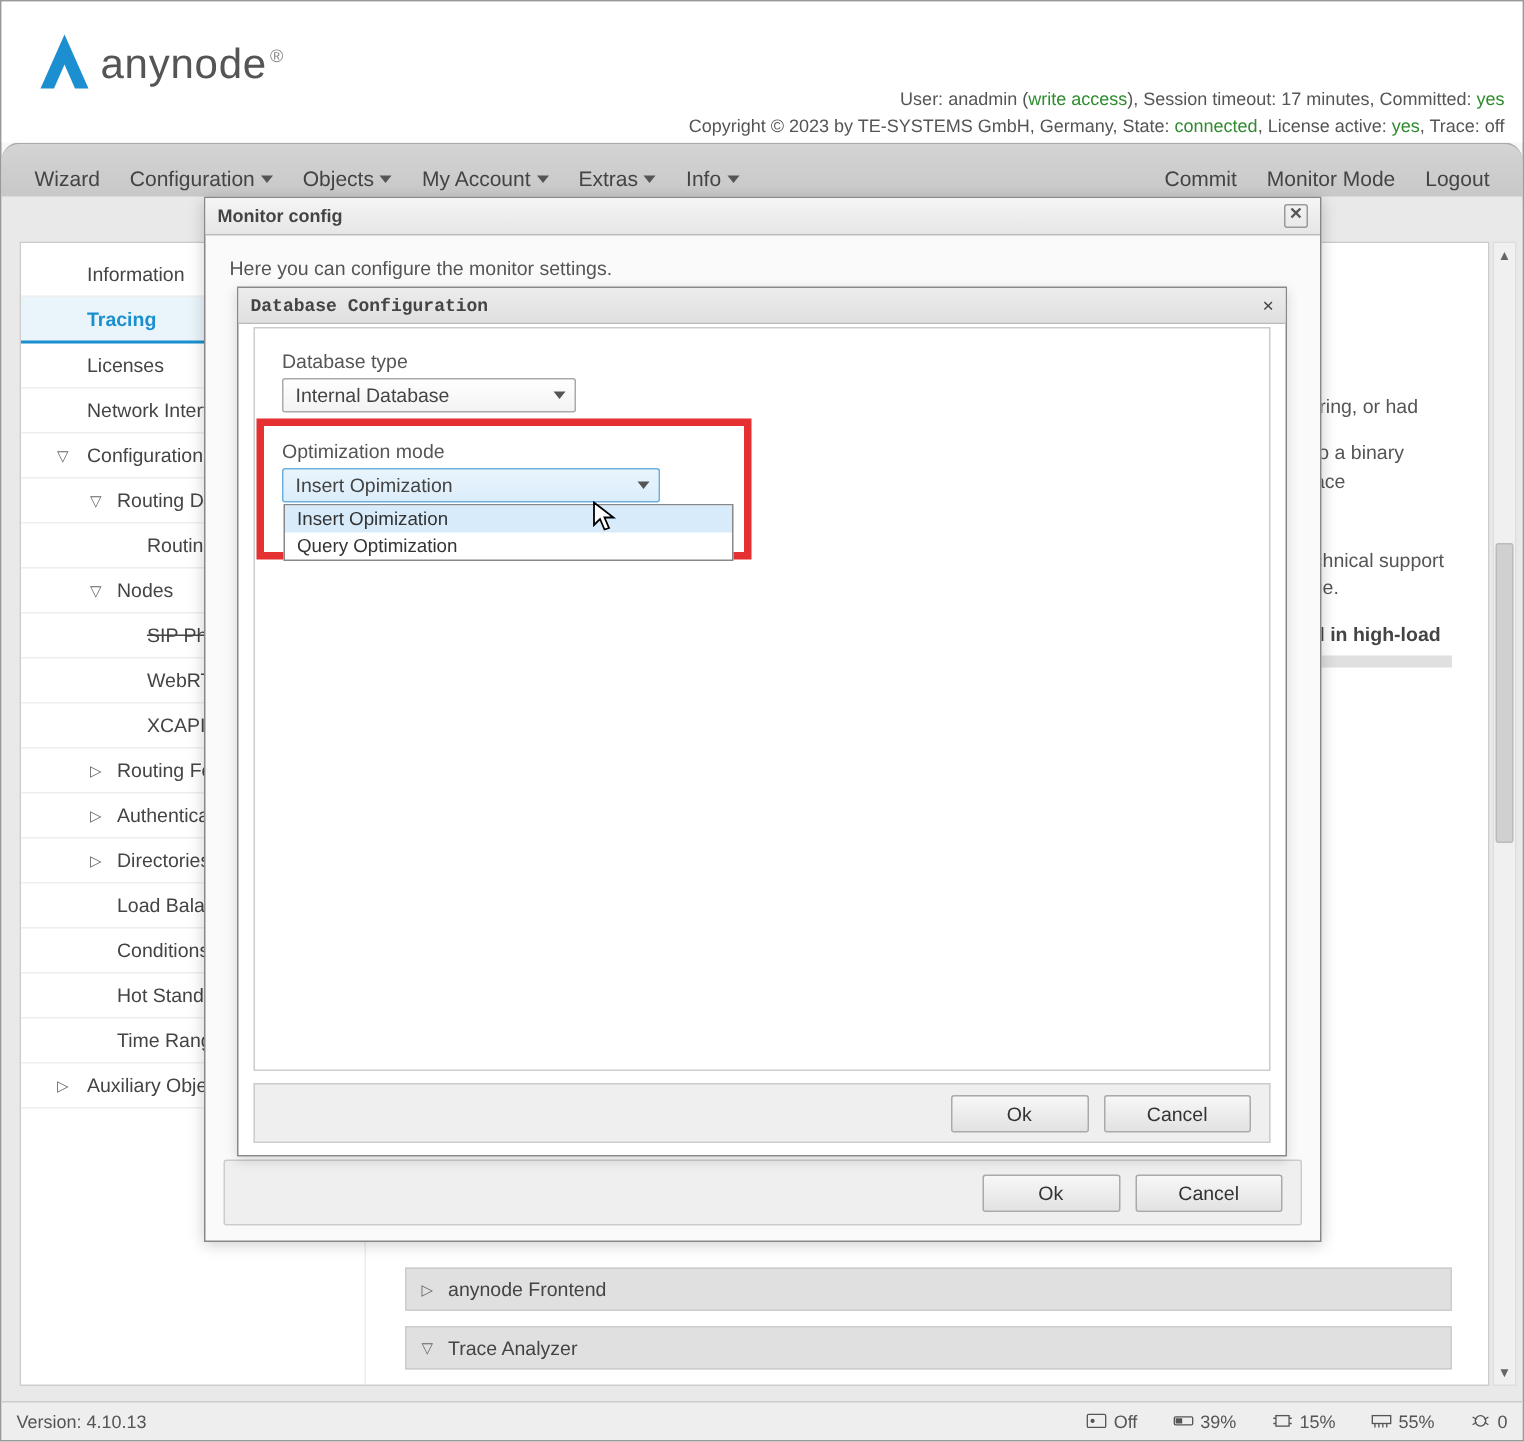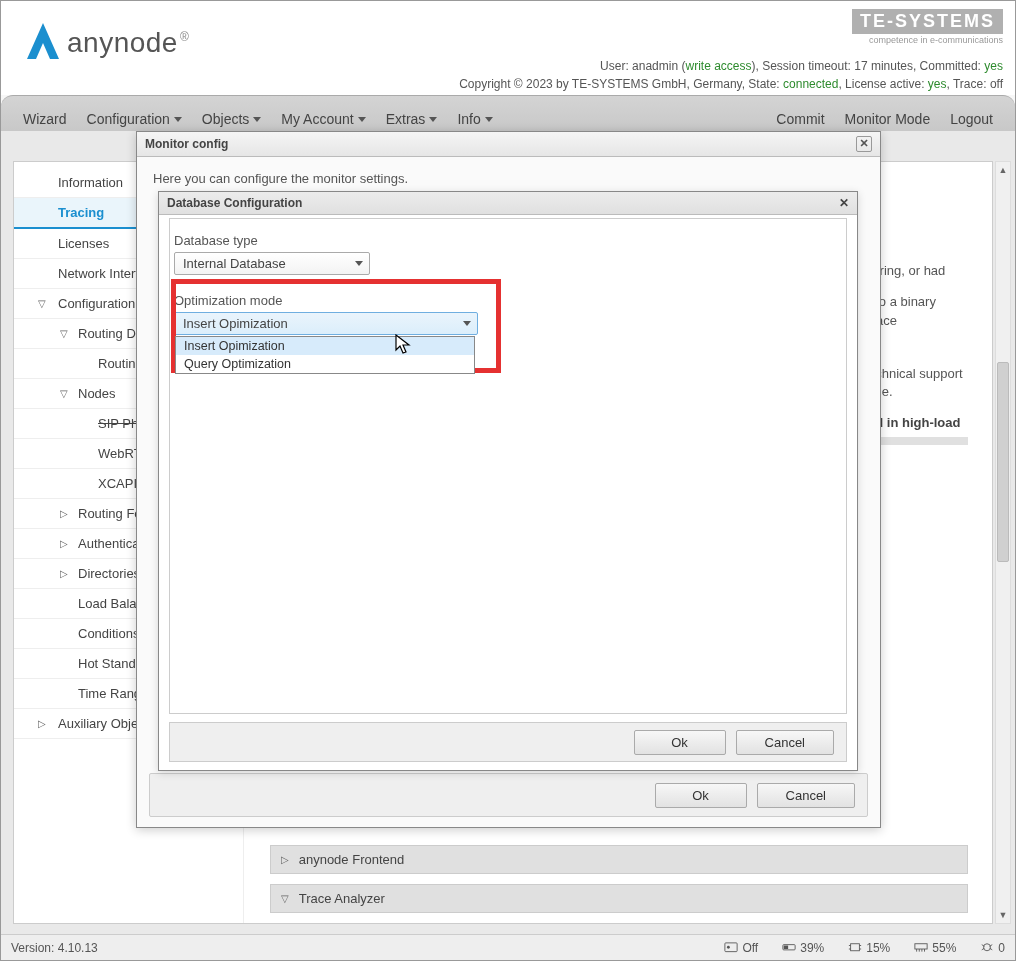--- a/index.html
+++ b/index.html
@@ -44,30 +44,30 @@
   .dialog { position: absolute; left: 135px; top: 130px; width: 745px; height: 697px; background: #fafafa; border: 1px solid #888; box-shadow: 0 2px 10px rgba(0,0,0,0.2); }
   .dialog .titlebar { background: linear-gradient(#f5f5f5,#e6e6e6); border-bottom: 1px solid #bbb; padding: 4px 8px; font-size: 12px; font-weight: 600; color: #444; display: flex; justify-content: space-between; align-items: center; }
   .dialog .titlebar .x { width: 16px; height: 16px; border: 1px solid #999; border-radius: 2px; text-align: center; line-height: 13px; font-size: 11px; cursor: pointer; color: #555; }
   .dialog .body { padding: 14px 16px; }
   .dialog .intro { font-size: 13px; color: #555; margin-bottom: 10px; }
   .dialog .footer { position: absolute; left: 12px; right: 12px; bottom: 10px; height: 44px; border: 1px solid #ccc; border-radius: 2px; background: #efefef; display: flex; justify-content: flex-end; align-items: center; gap: 10px; padding: 0 12px; }
   .btn { background: linear-gradient(#f7f7f7,#e2e2e2); border: 1px solid #aaa; border-radius: 2px; padding: 4px 28px; font-size: 13px; color: #333; cursor: pointer; min-width: 92px; text-align: center; }
 
   
   .inner-dialog { position: absolute; left: 157px; top: 190px; width: 700px; height: 580px; background: #fff; border: 1px solid #888; box-shadow: 0 2px 8px rgba(0,0,0,0.15); }
-  .inner-dialog .ititle { background: linear-gradient(#ececec,#e0e0e0); border-bottom: 1px solid #bbb; padding: 4px 8px; font-size: 12px; font-weight: 600; color: #444; display: flex; justify-content: space-between; align-items: center; }
-  .inner-dialog .ibody { position: absolute; left: 10px; right: 10px; top: 26px; bottom: 56px; border: 1px solid #ccc; background: #fff; padding: 14px 4px; }
+  .inner-dialog .ititle { background: linear-gradient(#ececec,#e0e0e0); border-bottom: 1px solid #bbb; padding: 4px 8px; font-size: 12px; font-weight: 600; color: #444; display: flex; justify-content: space-between; align-items: center; font-family: Liberation Mono, monospace; }
+  .inner-dialog .ibody { position: absolute; left: 10px; right: 10px; top: 26px; bottom: 56px; border: 1px solid #ccc; background: #fff; padding: 14px 18px; }
   .inner-dialog .ifooter { position: absolute; left: 10px; right: 10px; bottom: 8px; height: 40px; border: 1px solid #ccc; background: #efefef; display: flex; justify-content: flex-end; align-items: center; gap: 10px; padding: 0 12px; }
   .form-label { font-size: 13px; color: #555; margin-bottom: 4px; display: block; }
   .select { border: 1px solid #aaa; border-radius: 2px; background: linear-gradient(#fff,#f3f3f3); font-size: 13px; padding: 3px 22px 3px 8px; position: relative; cursor: pointer; color: #444; }
   .select .caret { position: absolute; right: 6px; top: 8px; width: 0; height: 0; border-left: 4px solid transparent; border-right: 4px solid transparent; border-top: 5px solid #555; }
   .db-select { width: 196px; }
   .opt-group { margin-top: 18px; }
   .red-box { border: 5px solid #e53131; position: absolute; left: 170px; top: 278px; width: 330px; height: 94px; pointer-events: none; }
-  .opt-select { width: 304px; background: linear-gradient(#eaf4fc,#dbeefb); border: 1px solid #6faee0; }
+  .opt-select { width: 252px; background: linear-gradient(#eaf4fc,#dbeefb); border: 1px solid #6faee0; }
   .dropdown-list { position: absolute; left: 0; top: 23px; width: 300px; border: 1px solid #888; background: #fff; z-index: 50; }
   .dropdown-list .opt { padding: 2px 8px; font-size: 12.5px; color: #333; cursor: pointer; }
   .dropdown-list .opt.hl { background: #d7ebfb; }
   .cursor-arrow { position: absolute; left: 394px; top: 333px; pointer-events: none; z-index: 100; }
   .cursor-arrow svg { width: 18px; height: 22px; }
 
   .statusbar { position: absolute; left: 0; right: 0; bottom: 0; height: 26px; background: #eee; border-top: 1px solid #ccc; display: flex; align-items: center; padding: 0 10px; font-size: 12px; color: #555; }
   .statusbar .left { flex: 1; }
   .statusbar .meters { display: flex; gap: 24px; align-items: center; }
   .statusbar .meters span { display: flex; align-items: center; gap: 4px; }
@@ -77,24 +77,20 @@
 <body>
 
 <div class="header">
   <div class="logo-wrap">
     <span class="logo-mark">
       <svg viewBox="0 0 48 48">
           <polygon points="8,42 24,6 40,42 31,42 24,26 17,42" fill="#1b8fcf"></polygon>
         </svg>
     </span>
     <span class="brand-text"><span>anynode</span><span class="brand-reg">®</span></span>
-  </div>
-  <div class="te-logo">
-    <span class="box">TE-SYSTEMS</span>
-    <span class="tag">competence in e-communications</span>
   </div>
   <div class="status-lines">
     <div>
       <span>User: </span><span>anadmin</span>
       (<span class="green">write access</span>),
       <span>Session timeout:</span>
       <span>17 minutes</span>,
       <span>Committed:</span>
       <span class="green">yes</span>
     </div>

